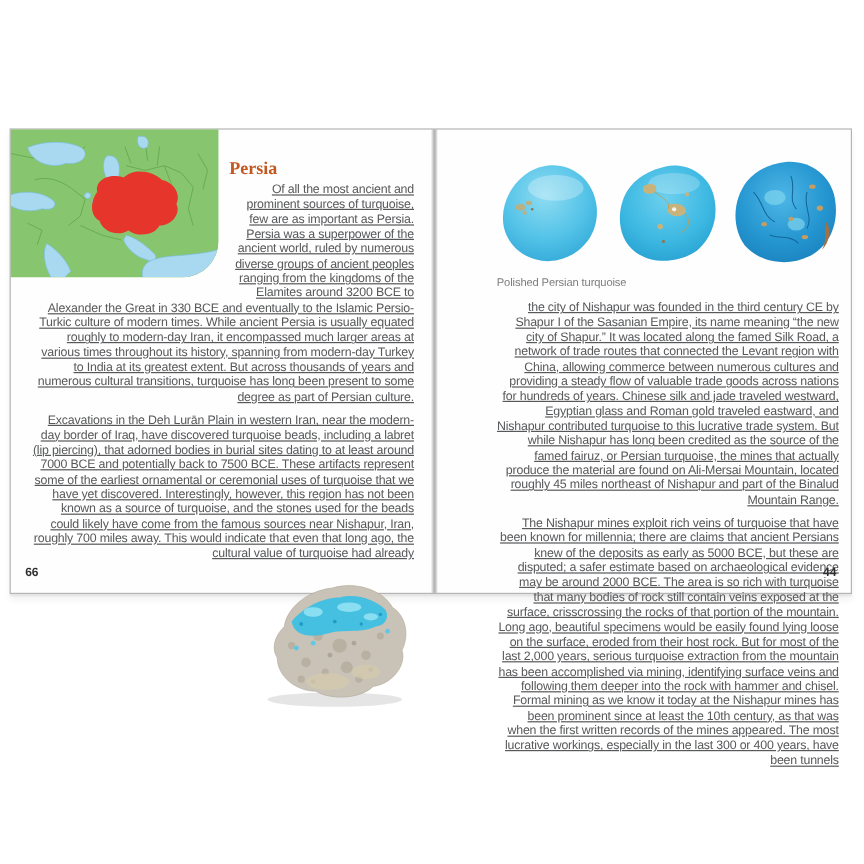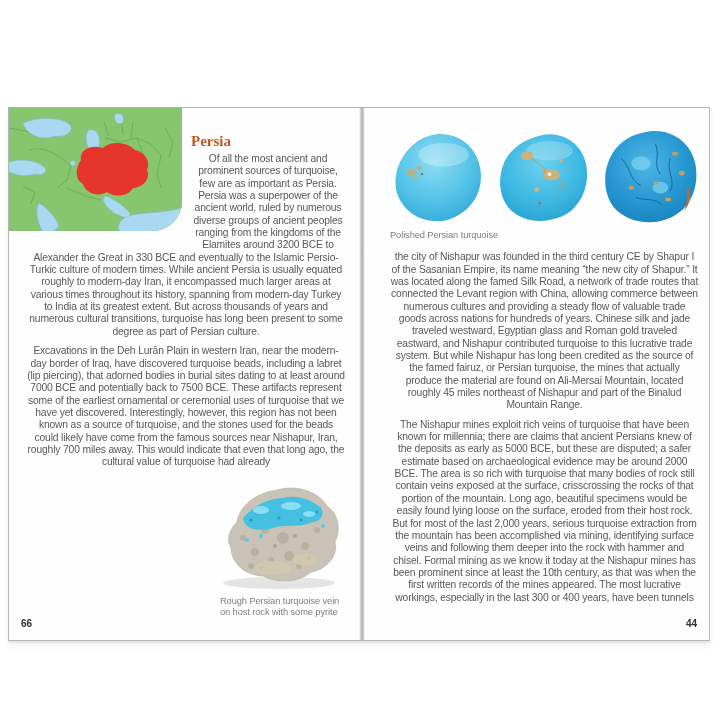--- a/index.html
+++ b/index.html
@@ -1,36 +1,36 @@
 <!DOCTYPE html>
 <html><head>
 <meta charset="utf-8">
 <style>
   html,body { margin:0; padding:0; background:#ffffff; }
   body {
     width:720px; height:720px; position:relative; overflow:hidden;
     font-family:"Liberation Sans", sans-serif;
   }
   .book {
-    position:absolute; left:8px; top:107px; width:702px; height:534px;
+    position:absolute; left:8px; top:107px; width:702px; height:388px;
     box-sizing:border-box; background:#fefefe;
     border:1px solid #b5b5b5;
     box-shadow:0 2px 0 rgba(0,0,0,0.05), 0 5px 6px rgba(0,0,0,0.06);
     display:flex;
   }
   .page { position:relative; box-sizing:border-box; height:100%; }
   .page-left  { width:353px; }
   .page-right { width:348px; flex:1; }
   .gutter {
     position:absolute; left:350px; top:0; bottom:0; width:6px; z-index:5;
     background:linear-gradient(90deg, rgba(0,0,0,0) 0%, rgba(90,90,90,0.45) 45%, rgba(90,90,90,0.45) 58%, rgba(0,0,0,0) 100%);
   }
   .body-text {
     font-size:10.3px; line-height:12.35px; letter-spacing:-0.15px;
-    color:#57585a; text-align:center;
+    color:#57585a; text-align:right;text-decoration:underline;
   }
   .page-left  p { margin:0 16px 7px 18px; }
   .page-right p { margin:0 0 7px 0; }
   .heading {
     font-family:"Liberation Serif", serif; font-weight:bold;
     font-size:15px; line-height:18px; color:#c2571f;
     margin:24px 16px 3px 18px;
   }
   .map-figure {
     float:left; width:173px; height:123px; margin:0 9px 9px 0;
@@ -38,21 +38,21 @@
   }
   .map-figure svg { display:block; }
   .rock-figure {
     float:right; width:132px; margin:2px 16px 2px 10px;
   }
   .rock-figure svg { display:block; }
   .caption {
     font-size:9.3px; line-height:11.3px; color:#7d7d7f; letter-spacing:-0.1px;
   }
   .rock-caption { margin:4px 0 0 7px; width:124px; }
-  .right-inner { padding:18px 10px 0 29px; }
+  .right-inner { padding:18px 10px 0 29px;margin-left:24px; }
   .stones-row { display:flex; gap:9px; height:100px; align-items:flex-end; }
   .stones-row svg { display:block; }
   .stones-caption { margin:4px 0 10px 0; }
   .page-number {
     position:absolute; bottom:11px; font-size:10px; font-weight:bold; color:#2f2f31;
   }
   .page-number.num-left  { left:12px; }
   .page-number.num-right { right:12px; }
 </style>
 </head>
@@ -138,21 +138,20 @@
             <circle cx="66" cy="40" r="1.6"></circle>
             <circle cx="88" cy="42" r="1.4"></circle>
             <circle cx="104" cy="34" r="1.4"></circle>
         </g>
         <g fill="#5ec9e4">
           <circle cx="34" cy="62" r="2"></circle>
             <circle cx="48" cy="58" r="2"></circle>
             <circle cx="110" cy="48" r="2"></circle>
         </g>
       </svg>
-      <div class="caption rock-caption">Rough Persian turquoise vein on host rock with some pyrite</div>
     </div>
 
 
     <div class="page-number num-left">66</div>
   </div>
 
   <div class="page page-right">
     <div class="right-inner">
 
       <div class="stones-row">

